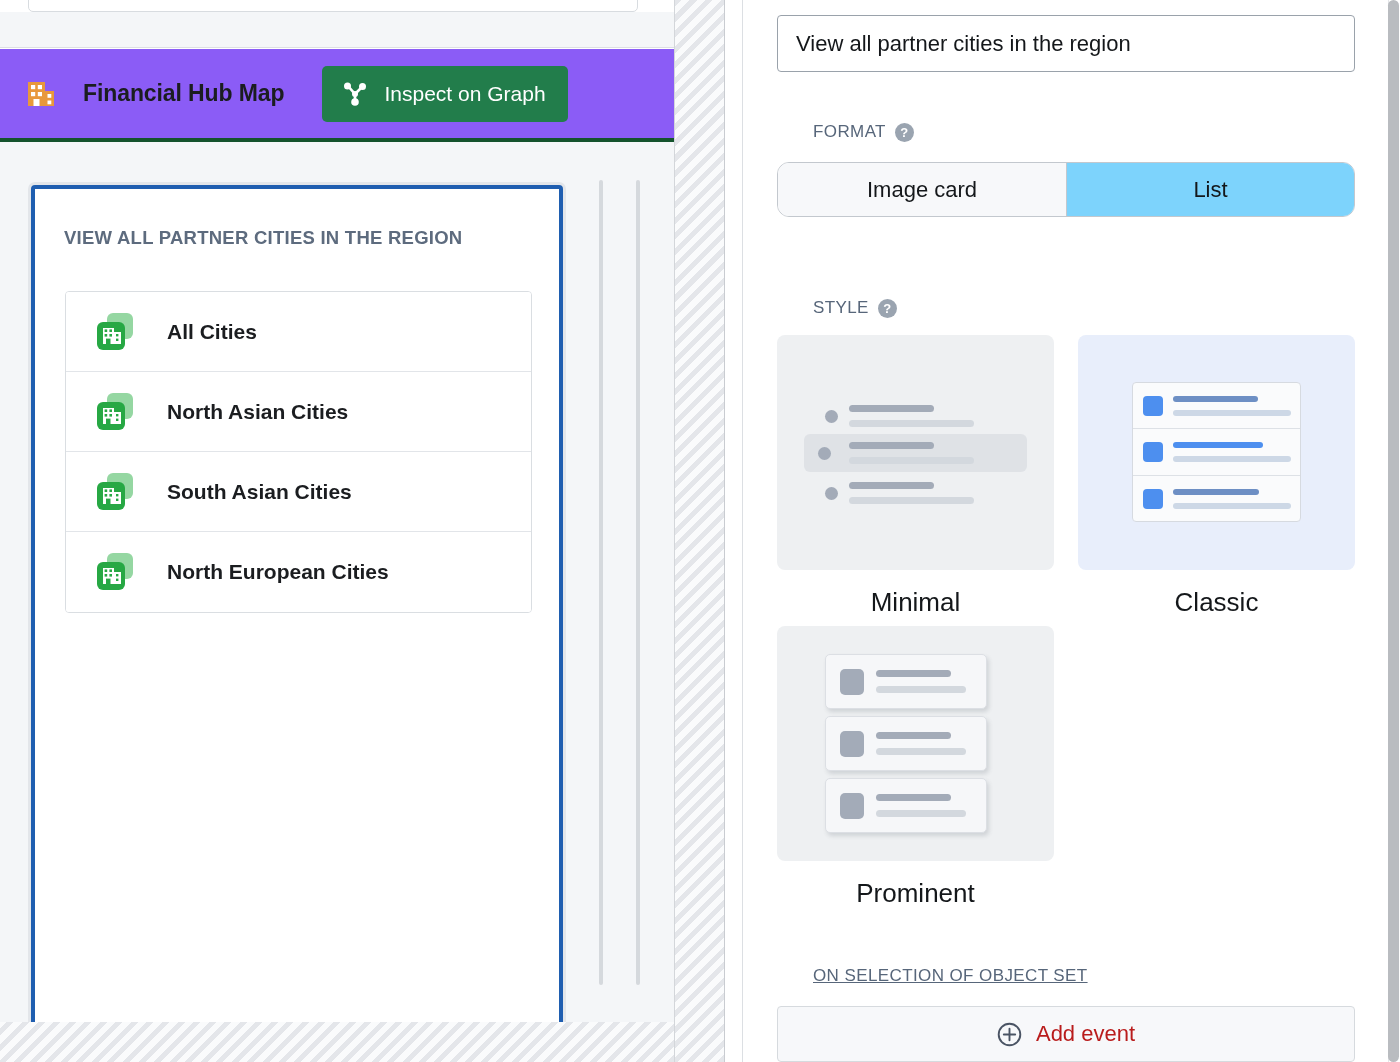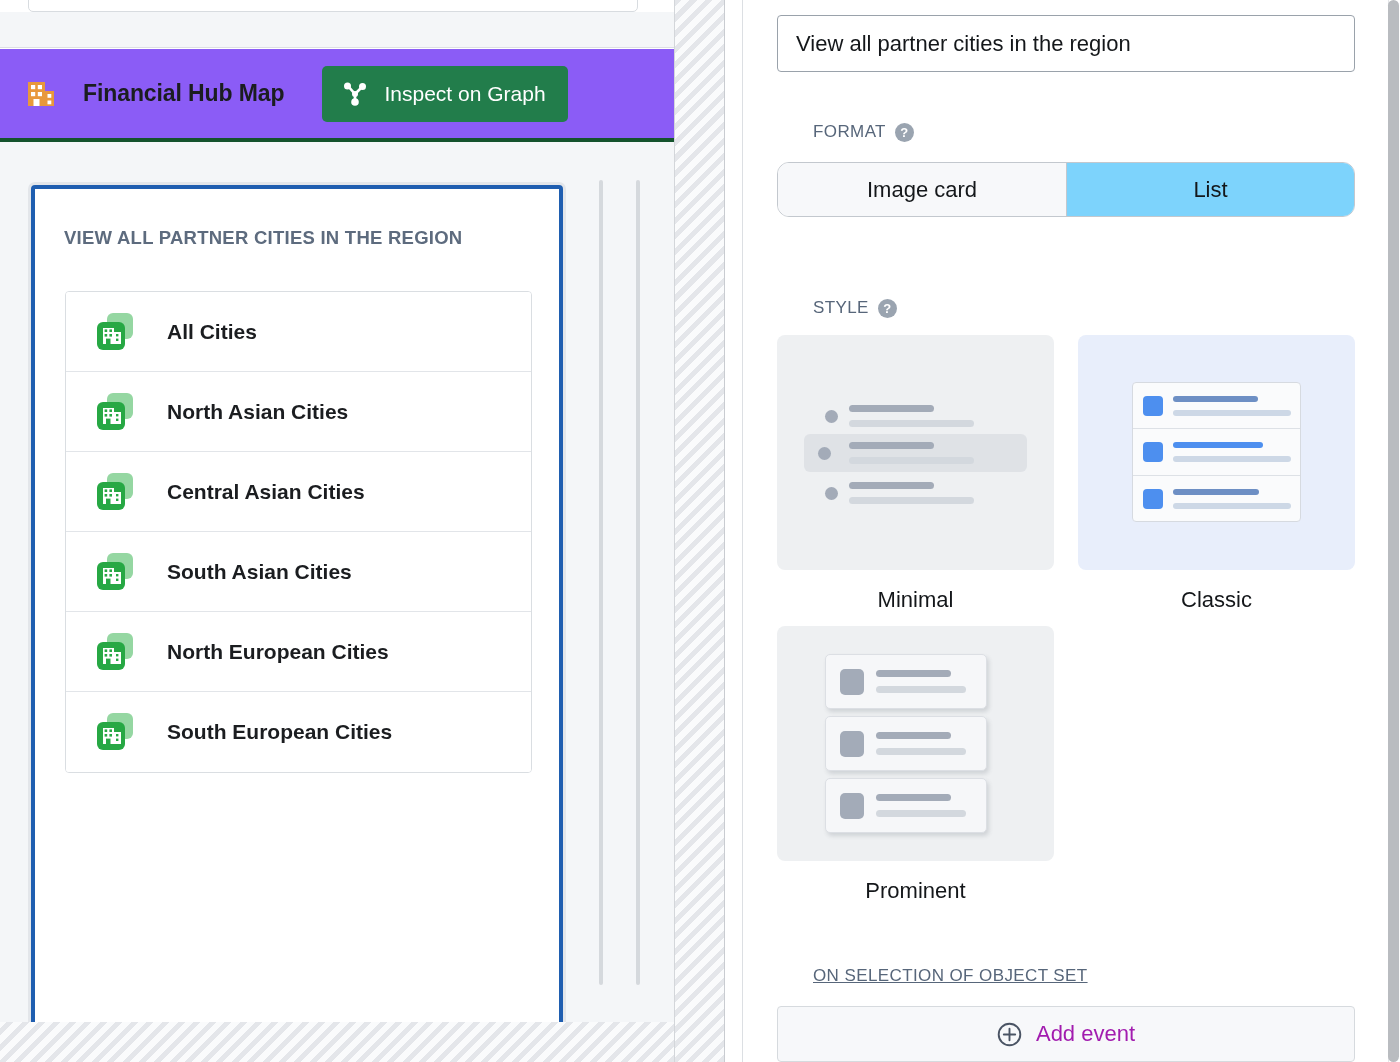--- a/index.html
+++ b/index.html
@@ -301,21 +301,21 @@
     width: 277px;
     height: 235px;
     border-radius: 8px;
     background: #eef0f2;
     overflow: hidden;
   }
   .thumb.selected { background: #e8eefb; }
   .opt-caption {
     margin-top: 17px;
     text-align: center;
-    font-size: 22px;
+    font-size: 26px;
     color: #14171a;
   }
 
   
   .m-row {
     position: absolute;
     left: 48px;
     width: 182px;
     height: 38px;
   }
@@ -430,21 +430,21 @@
     cursor: pointer;
     font-family: "Liberation Sans", sans-serif;
   }
   .plus-ico {
     width: 25px; height: 25px;
     margin-right: 14px;
     flex: 0 0 25px;
   }
   .add-event-label {
     font-size: 22px;
-    color: #a21caf;
+    color: #b91c1c;
   }
 
   
   .scroll-track {
     position: absolute;
     right: 0; top: 0;
     width: 12px;
     height: 1062px;
     background: #ffffff;
     border-left: 1px solid #e4e6e9;
@@ -530,36 +530,20 @@
               <rect x="16.4" y="19.4" width="2.6" height="2.6" fill="#27a844"></rect>
               <rect x="11.6" y="24" width="2.6" height="2.6" fill="#27a844"></rect>
               <rect x="16.4" y="24" width="2.6" height="2.6" fill="#27a844"></rect>
               <rect x="23" y="24" width="2.4" height="2.4" fill="#27a844"></rect>
               <rect x="23" y="28.6" width="2.4" height="2.4" fill="#27a844"></rect>
               <rect x="13" y="28.6" width="4.5" height="5.4" fill="#27a844"></rect>
             </svg>
             <span class="city-label">North Asian Cities</span>
           </div>
 
-          <div class="city-row">
-            <svg class="city-ico" viewBox="0 0 44 44">
-              <rect x="14" y="3" width="26" height="26" rx="6" fill="#95d7a2"></rect>
-              <rect x="4" y="12" width="28" height="28" rx="6" fill="#27a844"></rect>
-              <rect x="10" y="18" width="11" height="16" fill="#ffffff"></rect>
-              <rect x="21" y="22" width="7" height="12" fill="#ffffff"></rect>
-              <rect x="11.6" y="19.4" width="2.6" height="2.6" fill="#27a844"></rect>
-              <rect x="16.4" y="19.4" width="2.6" height="2.6" fill="#27a844"></rect>
-              <rect x="11.6" y="24" width="2.6" height="2.6" fill="#27a844"></rect>
-              <rect x="16.4" y="24" width="2.6" height="2.6" fill="#27a844"></rect>
-              <rect x="23" y="24" width="2.4" height="2.4" fill="#27a844"></rect>
-              <rect x="23" y="28.6" width="2.4" height="2.4" fill="#27a844"></rect>
-              <rect x="13" y="28.6" width="4.5" height="5.4" fill="#27a844"></rect>
-            </svg>
-            <span class="city-label">Central Asian Cities</span>
-          </div>
 
           <div class="city-row">
             <svg class="city-ico" viewBox="0 0 44 44">
               <rect x="14" y="3" width="26" height="26" rx="6" fill="#95d7a2"></rect>
               <rect x="4" y="12" width="28" height="28" rx="6" fill="#27a844"></rect>
               <rect x="10" y="18" width="11" height="16" fill="#ffffff"></rect>
               <rect x="21" y="22" width="7" height="12" fill="#ffffff"></rect>
               <rect x="11.6" y="19.4" width="2.6" height="2.6" fill="#27a844"></rect>
               <rect x="16.4" y="19.4" width="2.6" height="2.6" fill="#27a844"></rect>
               <rect x="11.6" y="24" width="2.6" height="2.6" fill="#27a844"></rect>
@@ -581,36 +565,20 @@
               <rect x="16.4" y="19.4" width="2.6" height="2.6" fill="#27a844"></rect>
               <rect x="11.6" y="24" width="2.6" height="2.6" fill="#27a844"></rect>
               <rect x="16.4" y="24" width="2.6" height="2.6" fill="#27a844"></rect>
               <rect x="23" y="24" width="2.4" height="2.4" fill="#27a844"></rect>
               <rect x="23" y="28.6" width="2.4" height="2.4" fill="#27a844"></rect>
               <rect x="13" y="28.6" width="4.5" height="5.4" fill="#27a844"></rect>
             </svg>
             <span class="city-label">North European Cities</span>
           </div>
 
-          <div class="city-row">
-            <svg class="city-ico" viewBox="0 0 44 44">
-              <rect x="14" y="3" width="26" height="26" rx="6" fill="#95d7a2"></rect>
-              <rect x="4" y="12" width="28" height="28" rx="6" fill="#27a844"></rect>
-              <rect x="10" y="18" width="11" height="16" fill="#ffffff"></rect>
-              <rect x="21" y="22" width="7" height="12" fill="#ffffff"></rect>
-              <rect x="11.6" y="19.4" width="2.6" height="2.6" fill="#27a844"></rect>
-              <rect x="16.4" y="19.4" width="2.6" height="2.6" fill="#27a844"></rect>
-              <rect x="11.6" y="24" width="2.6" height="2.6" fill="#27a844"></rect>
-              <rect x="16.4" y="24" width="2.6" height="2.6" fill="#27a844"></rect>
-              <rect x="23" y="24" width="2.4" height="2.4" fill="#27a844"></rect>
-              <rect x="23" y="28.6" width="2.4" height="2.4" fill="#27a844"></rect>
-              <rect x="13" y="28.6" width="4.5" height="5.4" fill="#27a844"></rect>
-            </svg>
-            <span class="city-label">South European Cities</span>
-          </div>
 
         </div>
       </div>
     </div>
 
     <div class="bottom-hatch hatch"></div>
   </div>
 
   <div class="gutter-hatch hatch"></div>
   <div class="gutter-blank"></div>

